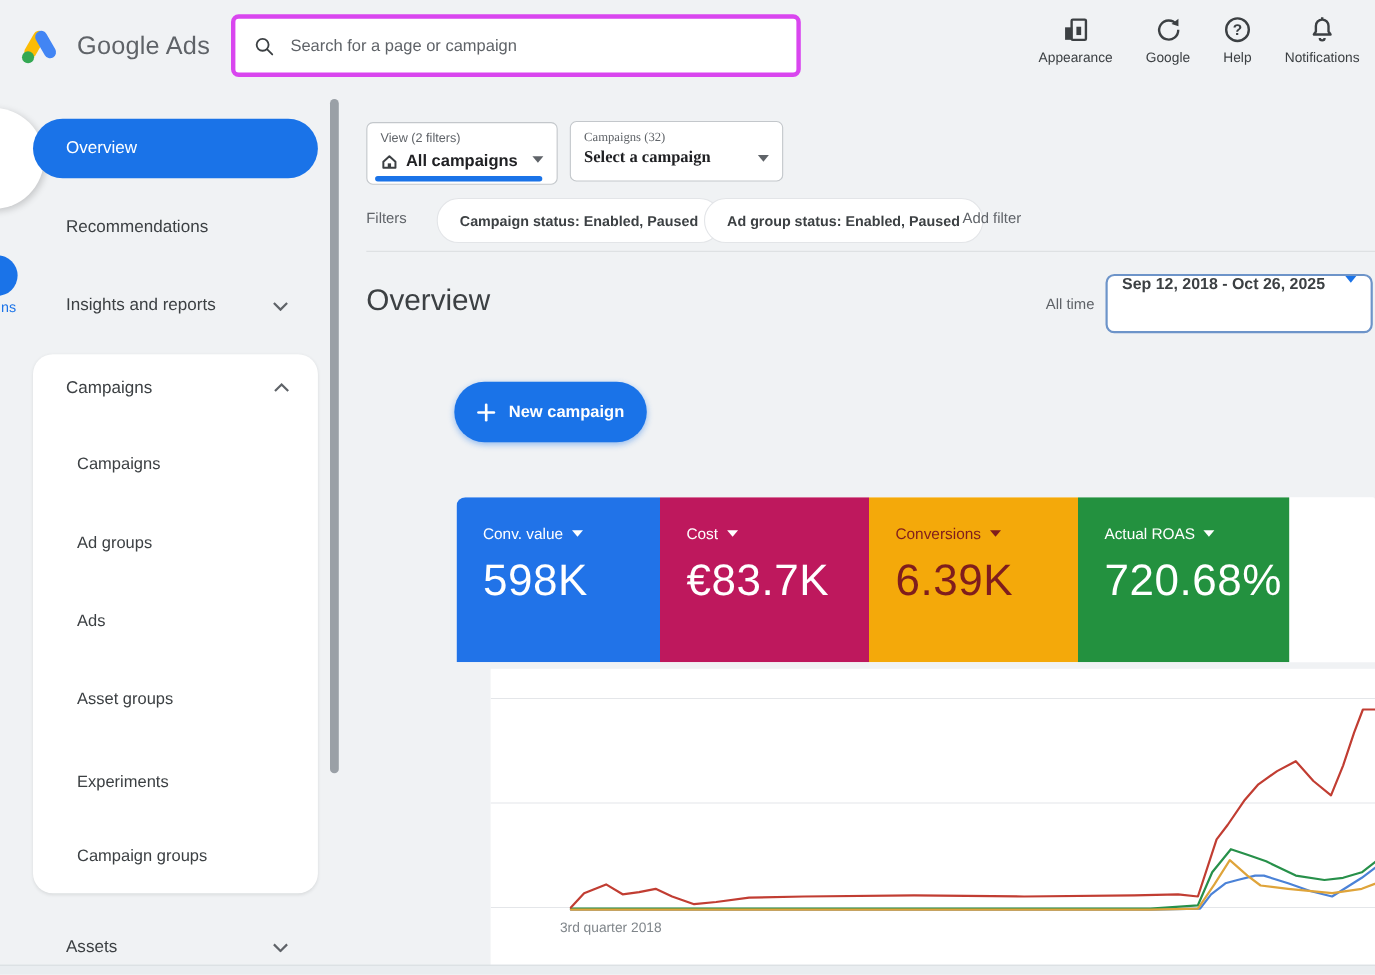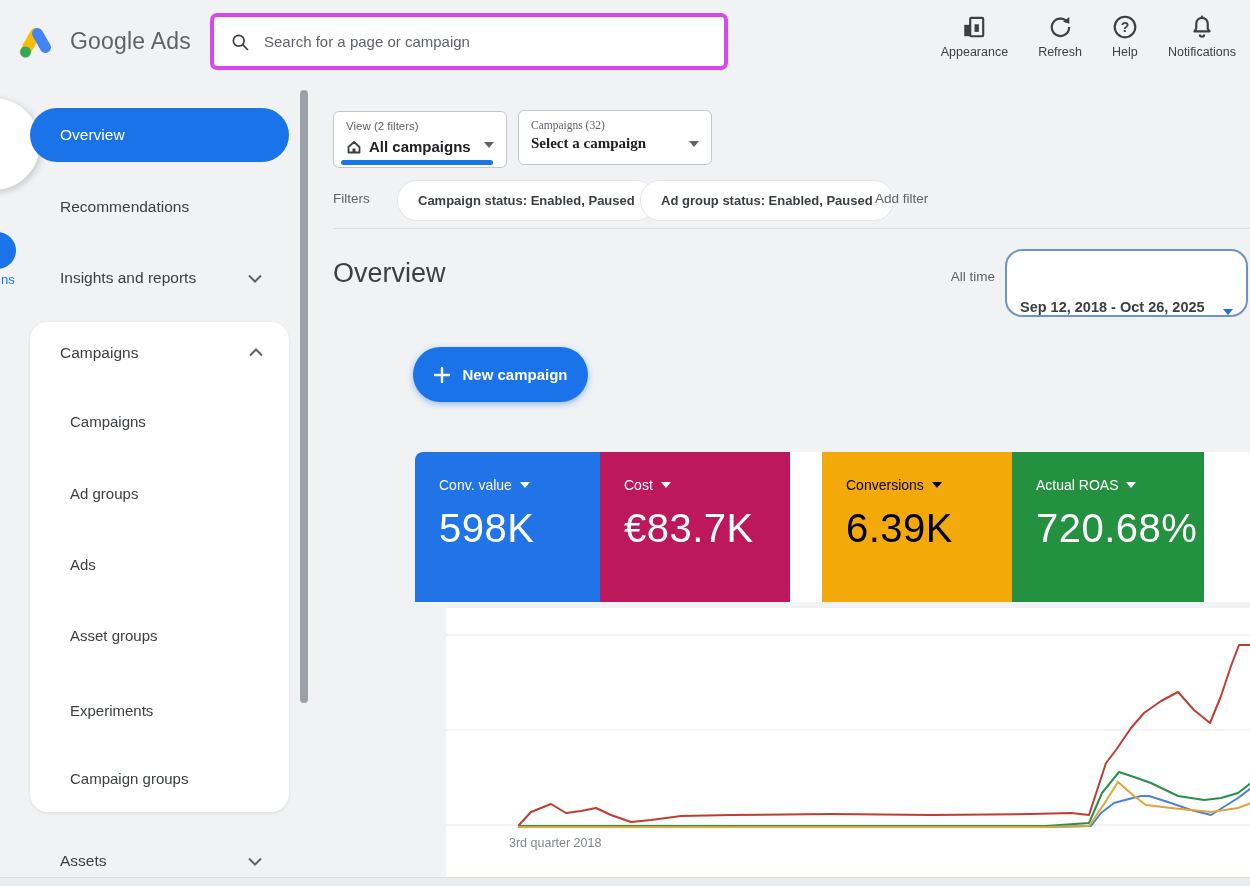--- a/index.html
+++ b/index.html
@@ -53,22 +53,22 @@
   .chip{top:180px;height:39px;line-height:39px;background:#fff;border:1px solid #e3e5e8;
         border-radius:20px;padding:0 20px;font-size:13px;font-weight:bold;color:#3c4043;
         white-space:nowrap;cursor:pointer;}
   .chip1{left:397px;} .chip2{left:640px;}
   .add-filter{left:875px;top:191px;font-size:13.5px;color:#5f6368;cursor:pointer;}
   .divider{left:333px;top:228px;width:917px;height:1px;background:#dcdfe2;}
 
   
   .page-title{left:333px;top:258px;font-size:27px;color:#3c4043;}
   .all-time{left:890px;top:269px;width:105px;text-align:right;font-size:13.5px;color:#5f6368;}
-  .date-box{left:1005px;top:249px;width:243px;height:68px;background:#fff;border:2px solid #6d94c9;
-            border-radius:17px;box-sizing:border-box;display:flex;align-items:flex-end;padding:0 13px;
+  .date-box{left:1005px;top:249px;width:243px;height:54px;background:#fff;border:2px solid #6d94c9;
+            border-radius:8px;box-sizing:border-box;display:flex;align-items:flex-start;padding:0 13px;
             font-size:14.5px;font-weight:bold;color:#3c4043;cursor:pointer;}
   .date-caret{margin-left:auto;color:#1a73e8;}
   .new-campaign{left:413px;top:347px;width:175px;height:55px;border-radius:28px;background:#1a73e8;
                 color:#fff;display:flex;align-items:center;justify-content:center;gap:11px;
                 font-size:15px;font-weight:bold;cursor:pointer;box-shadow:0 2px 6px rgba(26,115,232,.45);}
 
   
   .scorestrip{left:415px;top:452px;width:835px;height:150px;background:#fff;border-radius:8px 2px 0 0;
               display:flex;overflow:hidden;}
   .scorecard{box-sizing:border-box;padding:25px 0 0 24px;cursor:pointer;}
@@ -111,21 +111,21 @@
         <rect x="3" y="10" width="6" height="10.5" fill="#3c4043"></rect>
         <rect x="12.5" y="9.5" width="4" height="7" fill="#3c4043"></rect>
       </svg>
       <span class="lbl">Appearance</span>
     </div>
     <div class="h-action">
       <svg width="26" height="26" viewBox="0 0 24 24">
         <path d="M18.8 7.5 A8 8 0 1 0 20.4 12" fill="none" stroke="#3c4043" stroke-width="2"></path>
         <polygon points="20.6,2.8 20.6,9 14.8,7.2" fill="#3c4043"></polygon>
       </svg>
-      <span class="lbl">Refresh</span>
+      <span class="lbl">Google</span>
     </div>
     <div class="h-action">
       <svg width="26" height="26" viewBox="0 0 24 24">
         <circle cx="12" cy="12" r="9.5" fill="none" stroke="#3c4043" stroke-width="2"></circle>
         <text x="12" y="16.5" text-anchor="middle" font-size="13" font-family="Liberation Sans,sans-serif" fill="#3c4043" font-weight="bold">?</text>
       </svg>
       <span class="lbl">Help</span>
     </div>
     <div class="h-action">
       <svg width="26" height="26" viewBox="0 0 24 24">
@@ -231,21 +231,21 @@
         </div>
       <div class="sc-value">598K</div>
     </div>
     <div class="scorecard sc1" style="background: #be185d; color: rgb(255, 255, 255);">
       <div class="sc-label">
           <span>Cost</span>
           <span class="caret-down"></span>
         </div>
       <div class="sc-value">€83.7K</div>
     </div>
-    <div class="scorecard sc2" style="background: rgb(244, 169, 10); color: #000000; margin-left: 32px;">
+    <div class="scorecard sc2" style="background: rgb(244, 169, 10); color: #7f1d1d;">
       <div class="sc-label">
           <span>Conversions</span>
           <span class="caret-down"></span>
         </div>
       <div class="sc-value">6.39K</div>
     </div>
     <div class="scorecard sc3" style="background: rgb(35, 145, 63); color: rgb(255, 255, 255);">
       <div class="sc-label">
           <span>Actual ROAS</span>
           <span class="caret-down"></span>

